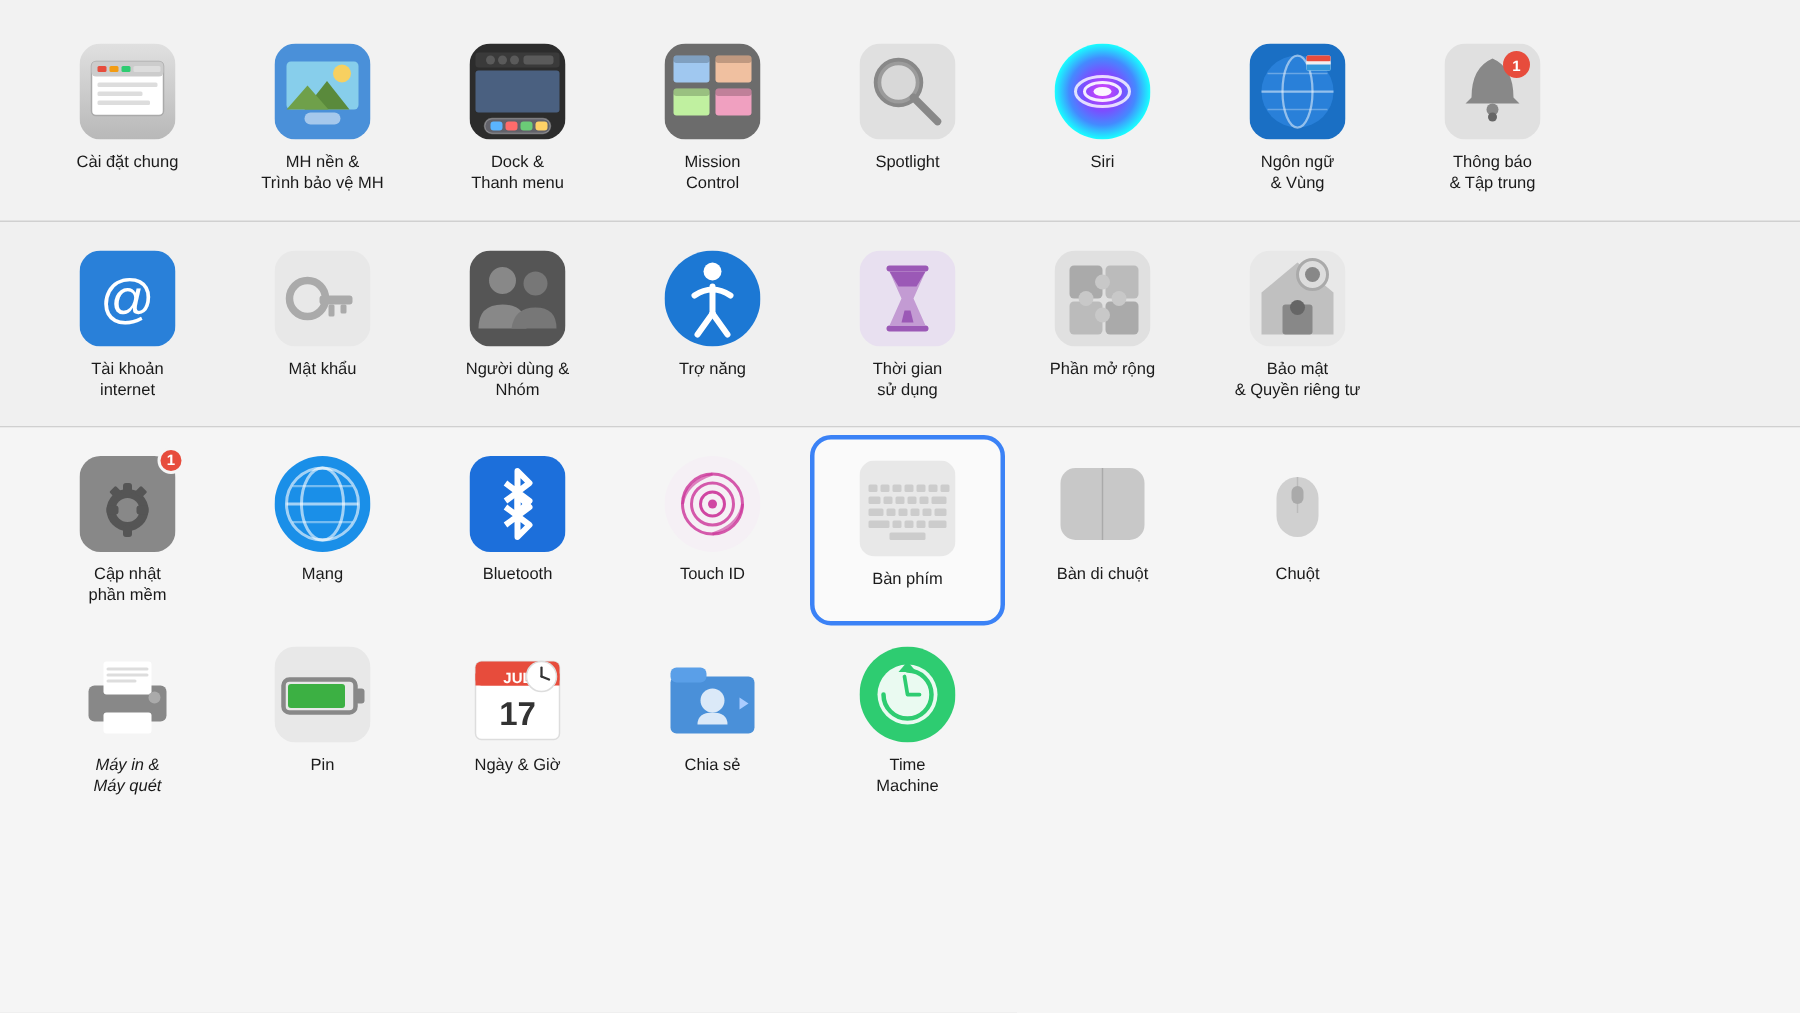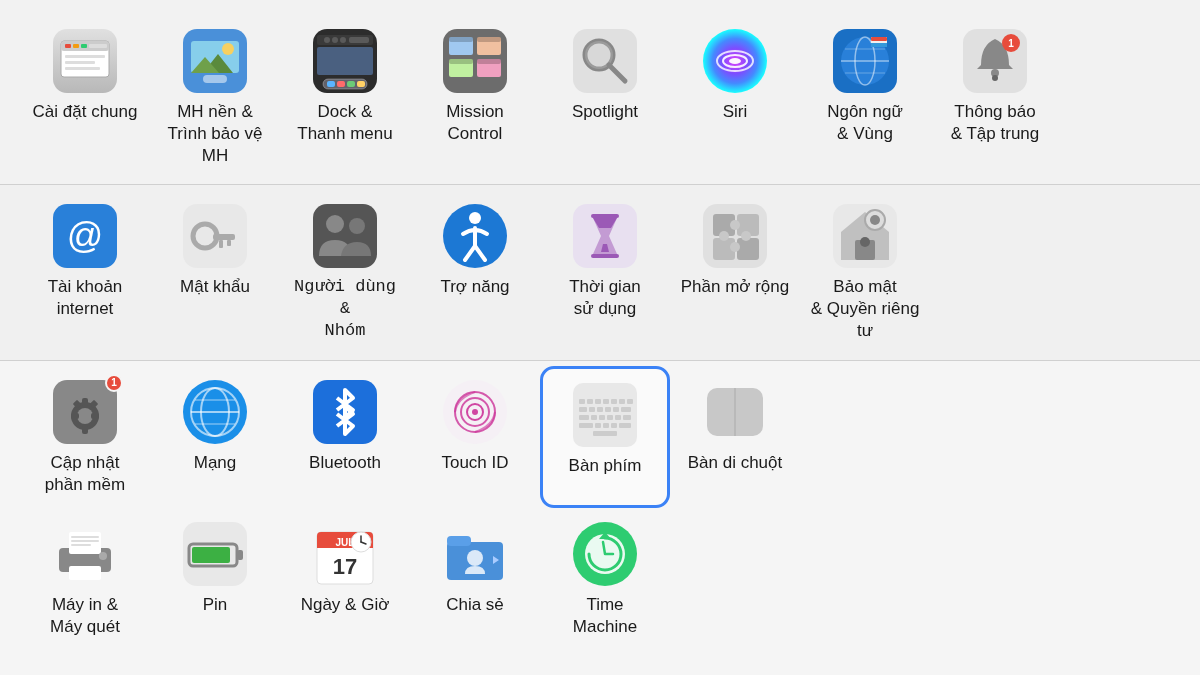--- a/index.html
+++ b/index.html
@@ -55,21 +55,21 @@
       width: 68px;
       height: 68px;
       display: flex;
       align-items: center;
       justify-content: center;
       position: relative;
       margin-bottom: 6px;
     }
 
     .label {
-      font-size: 17px;
+      font-size: 11px;
       text-align: center;
       color: #1a1a1a;
       line-height: 1.3;
     }
 
     
     .icon-img {
       width: 64px;
       height: 64px;
     }
@@ -296,21 +296,21 @@
         <div class="icon-wrap">
           <svg class="icon-img" viewBox="0 0 64 64">
             <rect width="64" height="64" rx="14" fill="#555"></rect>
 
             <circle cx="22" cy="20" r="9" fill="#888"></circle>
             <path d="M6 52 Q6 36 22 36 Q38 36 38 52Z" fill="#888"></path>
             <circle cx="44" cy="22" r="8" fill="#777"></circle>
             <path d="M28 52 Q30 38 44 38 Q58 38 58 52Z" fill="#777"></path>
           </svg>
         </div>
-        <span class="label" style="white-space: pre-line; font-family: Liberation Mono, monospace;">Người dùng &amp;
+        <span class="label" style="white-space: pre-line;">Người dùng &amp;
 Nhóm</span>
       </div>
 
       <div class="item">
         <div class="icon-wrap">
           <svg class="icon-img" viewBox="0 0 64 64">
             <circle cx="32" cy="32" r="32" fill="#1c78d4"></circle>
 
             <circle cx="32" cy="14" r="6" fill="white"></circle>
 
@@ -491,20 +491,33 @@
       <div class="item">
         <div class="icon-wrap">
           <svg class="icon-img" viewBox="0 0 64 64">
             <rect x="4" y="8" width="56" height="48" rx="10" fill="#c8c8c8"></rect>
             <line x1="32" y1="8" x2="32" y2="56" stroke="#aaa" stroke-width="1"></line>
           </svg>
         </div>
         <span class="label">Bàn di chuột</span>
       </div>
 
+      <div class="item">
+        <div class="icon-wrap">
+          <svg class="icon-img" viewBox="0 0 64 64">
+
+            <rect x="18" y="14" width="28" height="40" rx="14" fill="#d0d0d0"></rect>
+
+            <line x1="32" y1="14" x2="32" y2="38" stroke="#bbb" stroke-width="1"></line>
+
+            <rect x="28" y="20" width="8" height="12" rx="4" fill="#aaa"></rect>
+          </svg>
+        </div>
+        <span class="label">Chuột</span>
+      </div>
 
     </div>
 
     <div class="grid">
 
 
       <div class="item">
         <div class="icon-wrap">
           <svg class="icon-img" viewBox="0 0 64 64">
 
@@ -513,21 +526,21 @@
             <rect x="16" y="10" width="32" height="22" rx="2" fill="white"></rect>
             <rect x="18" y="14" width="28" height="2" rx="1" fill="#ddd"></rect>
             <rect x="18" y="18" width="28" height="2" rx="1" fill="#ddd"></rect>
             <rect x="18" y="22" width="20" height="2" rx="1" fill="#ddd"></rect>
 
             <rect x="16" y="44" width="32" height="14" rx="2" fill="white"></rect>
 
             <circle cx="50" cy="34" r="4" fill="#aaa"></circle>
           </svg>
         </div>
-        <span class="label" style="white-space: pre-line;">Máy in &amp;
+        <span class="label" style="white-space: pre-line; font-style: italic;">Máy in &amp;
 Máy quét</span>
       </div>
 
       <div class="item">
         <div class="icon-wrap">
           <svg class="icon-img" viewBox="0 0 64 64">
             <rect width="64" height="64" rx="14" fill="#e8e8e8"></rect>
 
             <rect x="6" y="22" width="48" height="22" rx="4" fill="none" stroke="#888" stroke-width="3"></rect>
 

